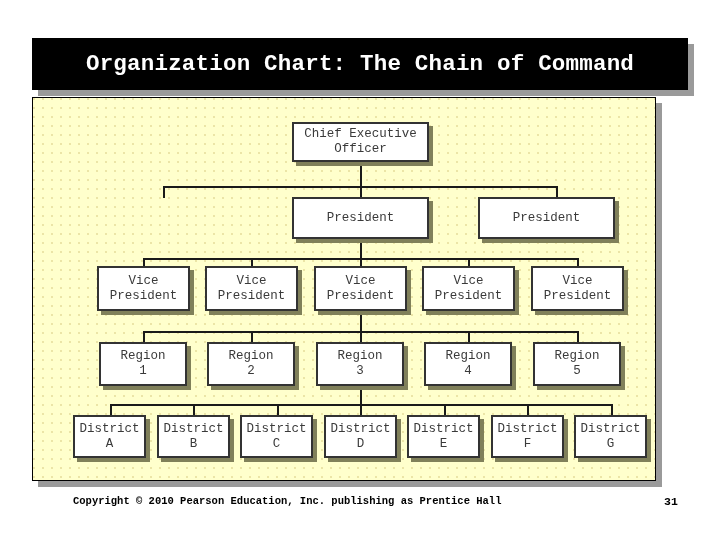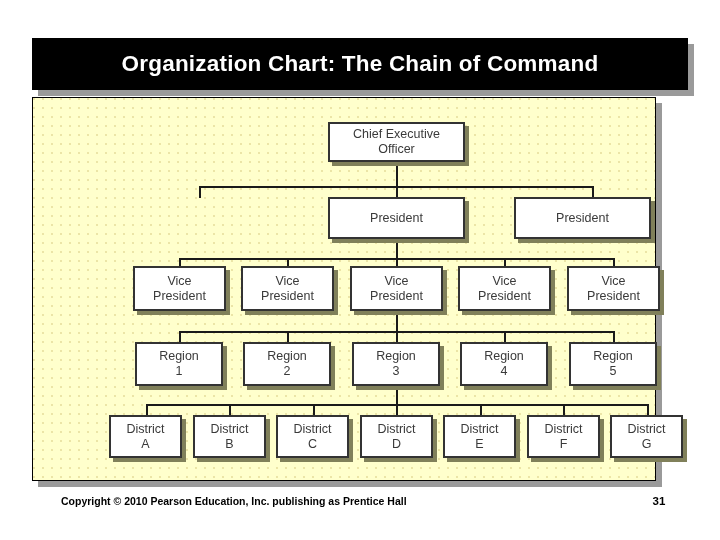--- a/index.html
+++ b/index.html
@@ -10,20 +10,21 @@
     width: 720px;
     height: 540px;
     background: #ffffff;
     font-family: "Liberation Sans", sans-serif;
     overflow: hidden;
   }
   .slide {
     position: relative;
     width: 720px;
     height: 540px;
+    font-family: Liberation Mono, monospace;
   }
 
   
   .title-bar {
     position: absolute;
     left: 32px;
     top: 38px;
     width: 656px;
     height: 52px;
     background: #000000;
@@ -57,21 +58,21 @@
 
   
   .chart {
     position: absolute;
     left: 0;
     top: 0;
     width: 720px;
     height: 540px;
     pointer-events: none;
   }
-  .chart > * { pointer-events: auto; margin-left: 36px; }
+  .chart > * { pointer-events: auto; }
 
   
   .node {
     position: absolute;
     background: #ffffff;
     border: 2px solid #333333;
     box-shadow: 4px 4px 0 0 #80805a;
     display: flex;
     align-items: center;
     justify-content: center;
@@ -89,21 +90,21 @@
     position: absolute;
     background: #1a1a1a;
     z-index: 1;
   }
   .conn.v { width: 1.5px; }
   .conn.h { height: 1.5px; }
 
   
   .footer {
     position: absolute;
-    left: 4px;
+    left: 16px;
     top: 495px;
     width: 654px;
     height: 20px;
   }
   .footer-copy {
     position: absolute;
     left: 57px;
     top: 0;
     font-size: 10.5px;
     font-weight: bold;

